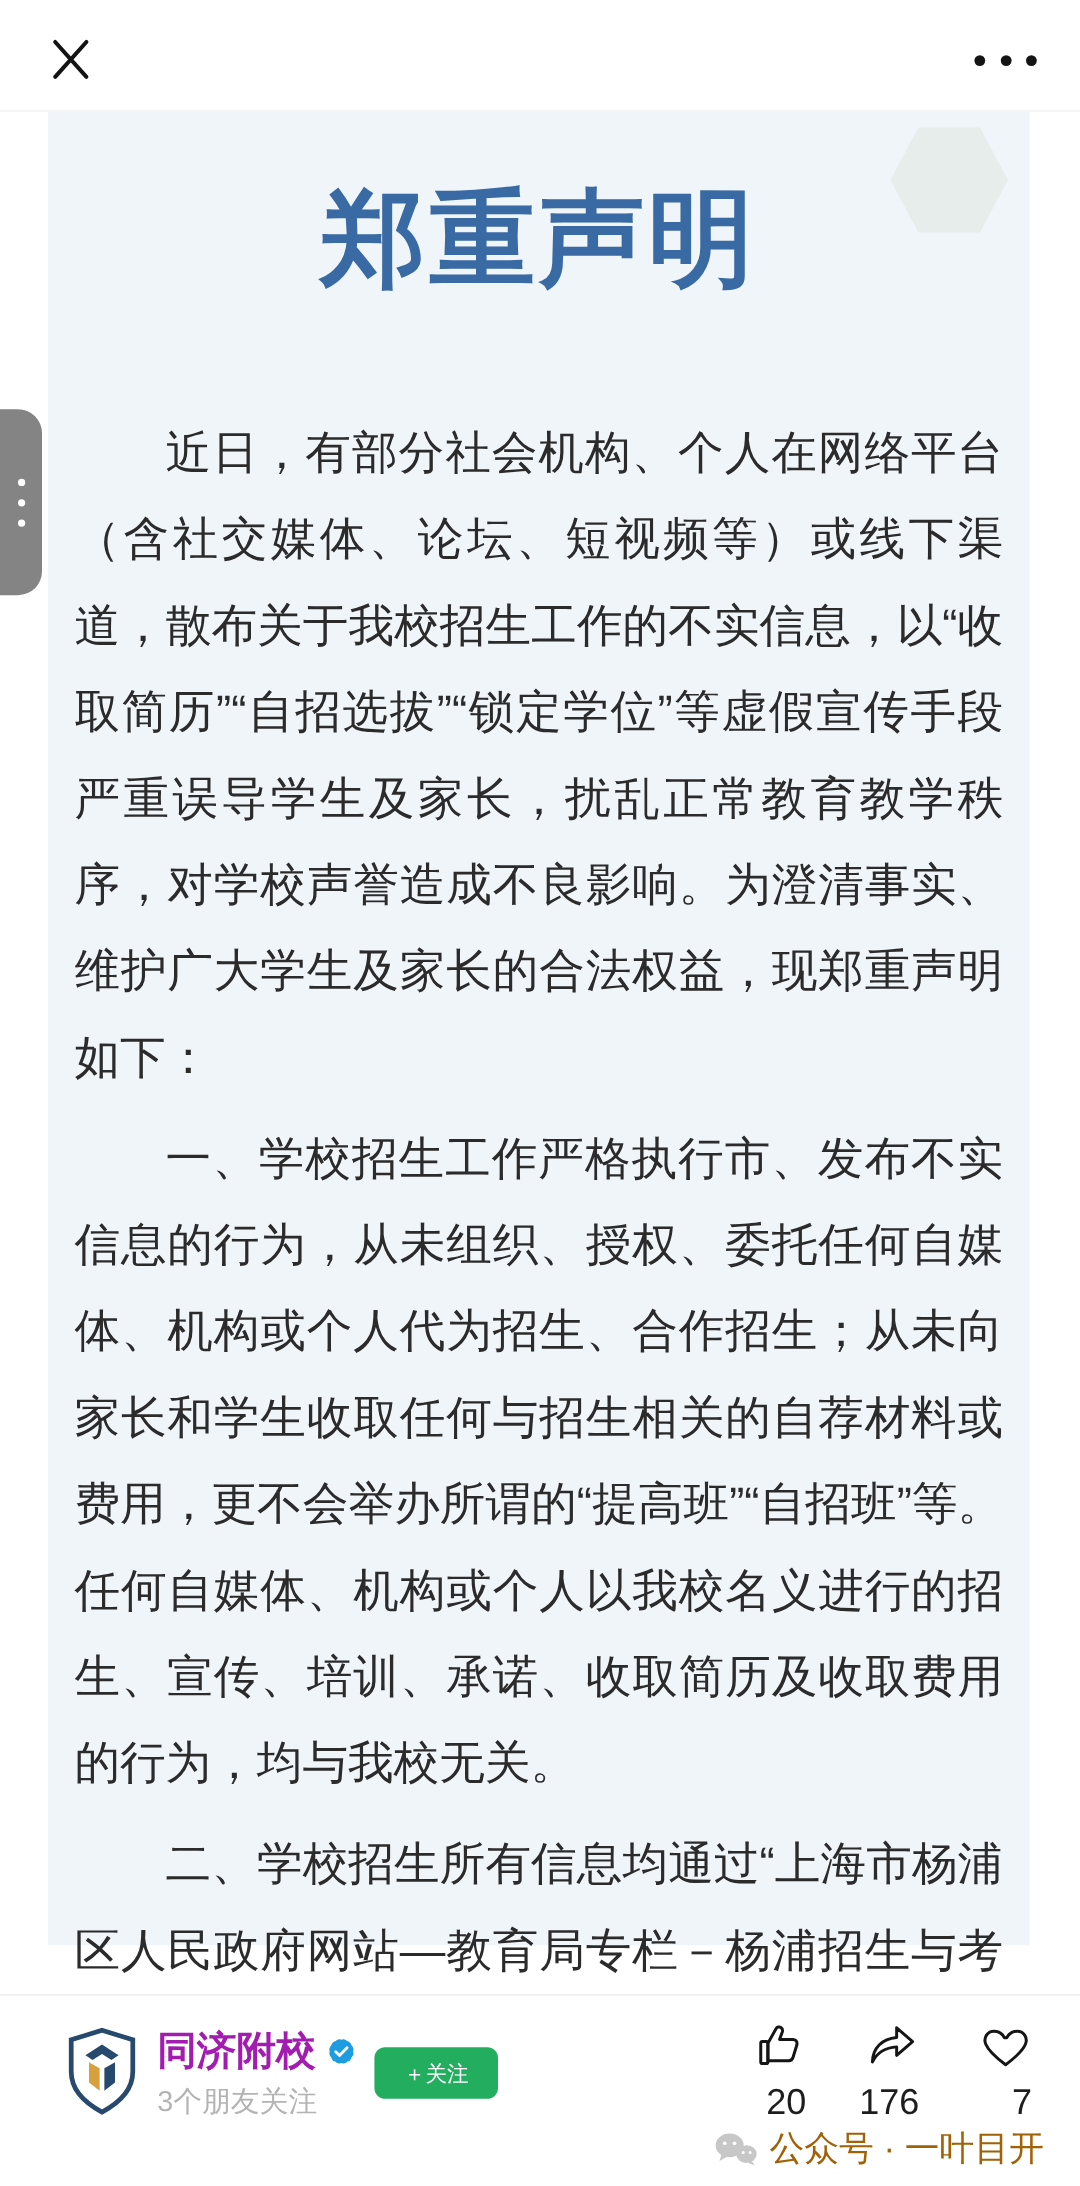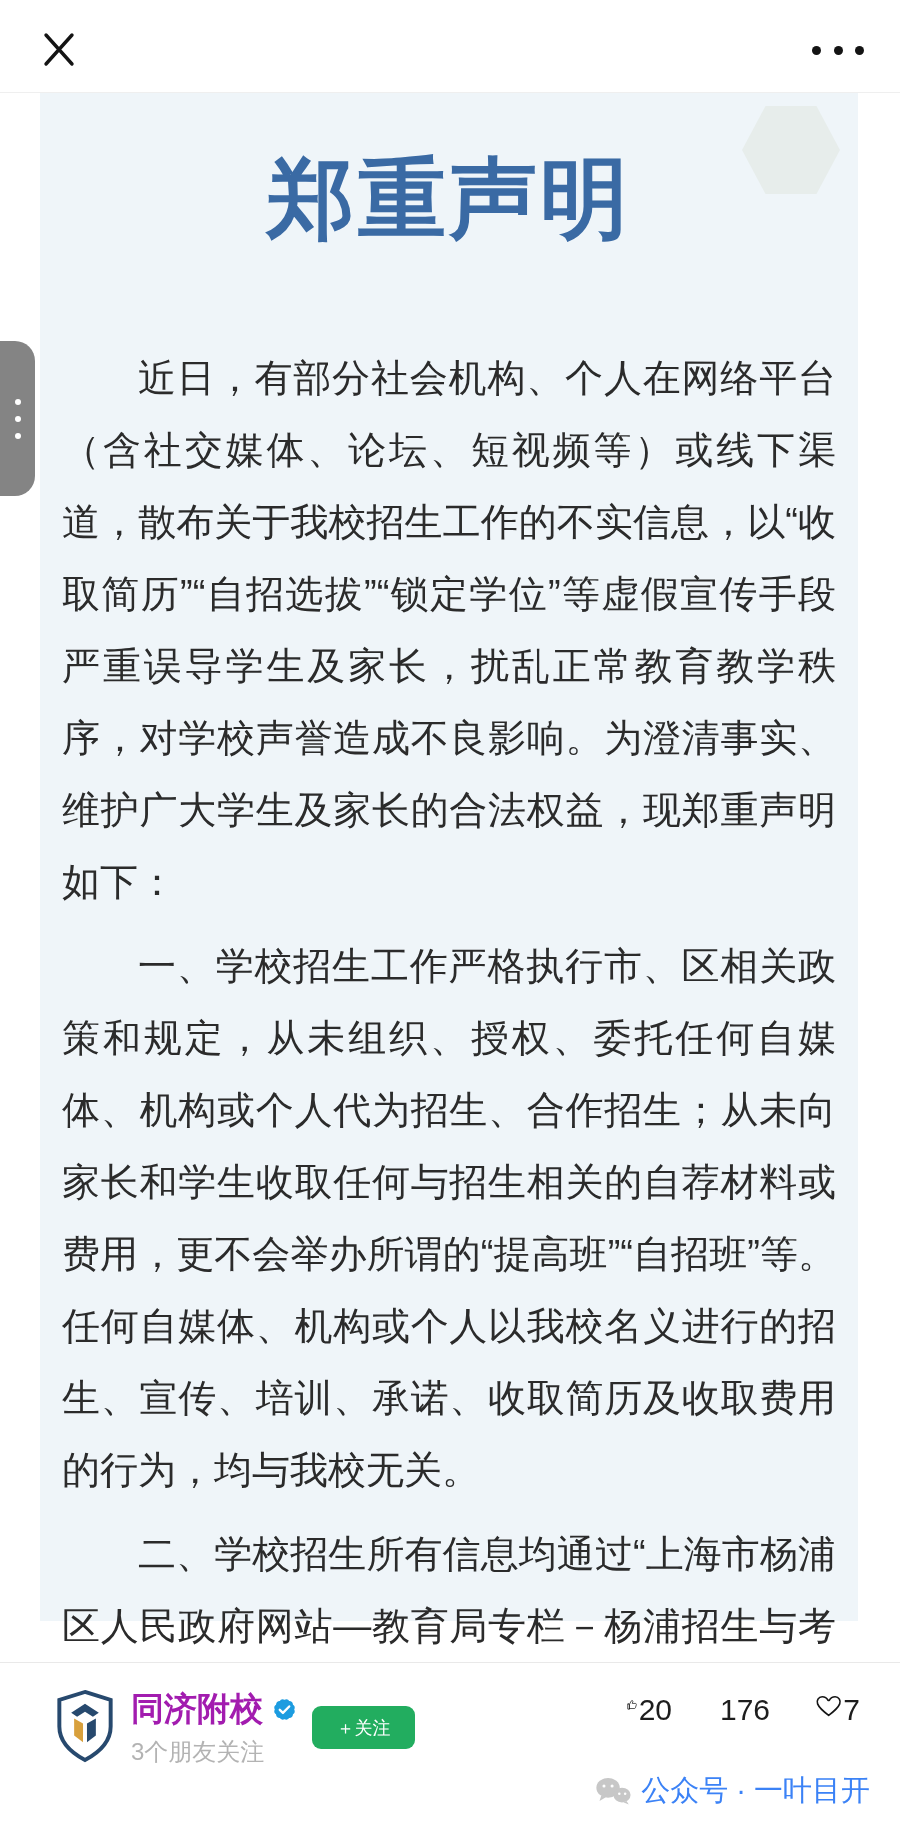--- a/index.html
+++ b/index.html
@@ -28,24 +28,24 @@
   .account{position:absolute;left:53px;top:26px;display:flex;align-items:flex-start;cursor:pointer;}
   .logo{width:64px;height:75px;margin-right:14px;}
   .acct-text{display:flex;flex-direction:column;}
   .name-row{display:flex;align-items:center;gap:8px;}
   .acct-name{font-size:33px;font-weight:700;color:#a21caf;line-height:40px;}
   .verified{width:27px;height:27px;}
   .acct-sub{margin-top:6px;font-size:24px;color:#b3b3b3;line-height:34px;}
   .follow-btn{position:absolute;left:312px;top:43px;width:103px;height:43px;background:#22ad5f;border:none;border-radius:9px;
     color:#ffffff;font-size:18px;font-family:inherit;display:flex;align-items:center;justify-content:center;cursor:pointer;}
   .actions{position:absolute;right:40px;top:20px;display:flex;gap:48px;}
-  .action{width:46px;display:flex;flex-direction:row;align-items:center;cursor:pointer;}
+  .action{width:46px;display:flex;flex-direction:column;align-items:flex-end;cursor:pointer;}
   .action svg{width:44px;height:44px;}
   .action .cnt{margin-top:10px;font-size:30px;color:#1d1d1d;line-height:32px;}
-  .watermark{position:absolute;right:30px;top:108px;display:flex;align-items:center;gap:10px;color:#3b82f6;font-size:29px;}
+  .watermark{position:absolute;right:30px;top:108px;display:flex;align-items:center;gap:10px;color:#a16207;font-size:29px;}
   .watermark svg{width:36px;height:30px;}
 </style>
 </head>
 <body>
 
 <div id="app">
 
   <div class="topbar">
     <div class="close-btn" title="">
       <svg viewBox="0 0 38 38" width="38" height="38">
@@ -57,21 +57,21 @@
         <i></i>
         <i></i>
     </div>
   </div>
 
   <div class="card">
     <div class="hexagon"></div>
     <div class="doc-title">郑重声明</div>
     <div class="doc-body">
       <p>近日，有部分社会机构、个人在网络平台（含社交媒体、论坛、短视频等）或线下渠道，散布关于我校招生工作的不实信息，以“收取简历”“自招选拔”“锁定学位”等虚假宣传手段严重误导学生及家长，扰乱正常教育教学秩序，对学校声誉造成不良影响。为澄清事实、维护广大学生及家长的合法权益，现郑重声明如下：</p>
-      <p>一、学校招生工作严格执行市、区相关政策和规定，从未组织、授权、委托任何自媒体、机构或个人代为招生、合作招生；从未向家长和学生收取任何与招生相关的自荐材料或费用，更不会举办所谓的“提高班”“自招班”等。任何自媒体、机构或个人以我校名义进行的招生、宣传、培训、承诺、收取简历及收取费用的行为，均与我校无关。</p>
+      <p>一、学校招生工作严格执行市、发布不实信息的行为，从未组织、授权、委托任何自媒体、机构或个人代为招生、合作招生；从未向家长和学生收取任何与招生相关的自荐材料或费用，更不会举办所谓的“提高班”“自招班”等。任何自媒体、机构或个人以我校名义进行的招生、宣传、培训、承诺、收取简历及收取费用的行为，均与我校无关。</p>
       <p>二、学校招生所有信息均通过“上海市杨浦区人民政府网站—教育局专栏－杨浦招生与考试栏目”、学校微信公众号（名称：同济附校）统一发布。</p>
       <p>三、对损害学校声誉、发布不实信息的行为，学校将保留依法追究相关责任的权利。</p>
 
     </div>
   </div>
 
   <div class="left-tab">
     <i></i>
       <i></i>
       <i></i>

